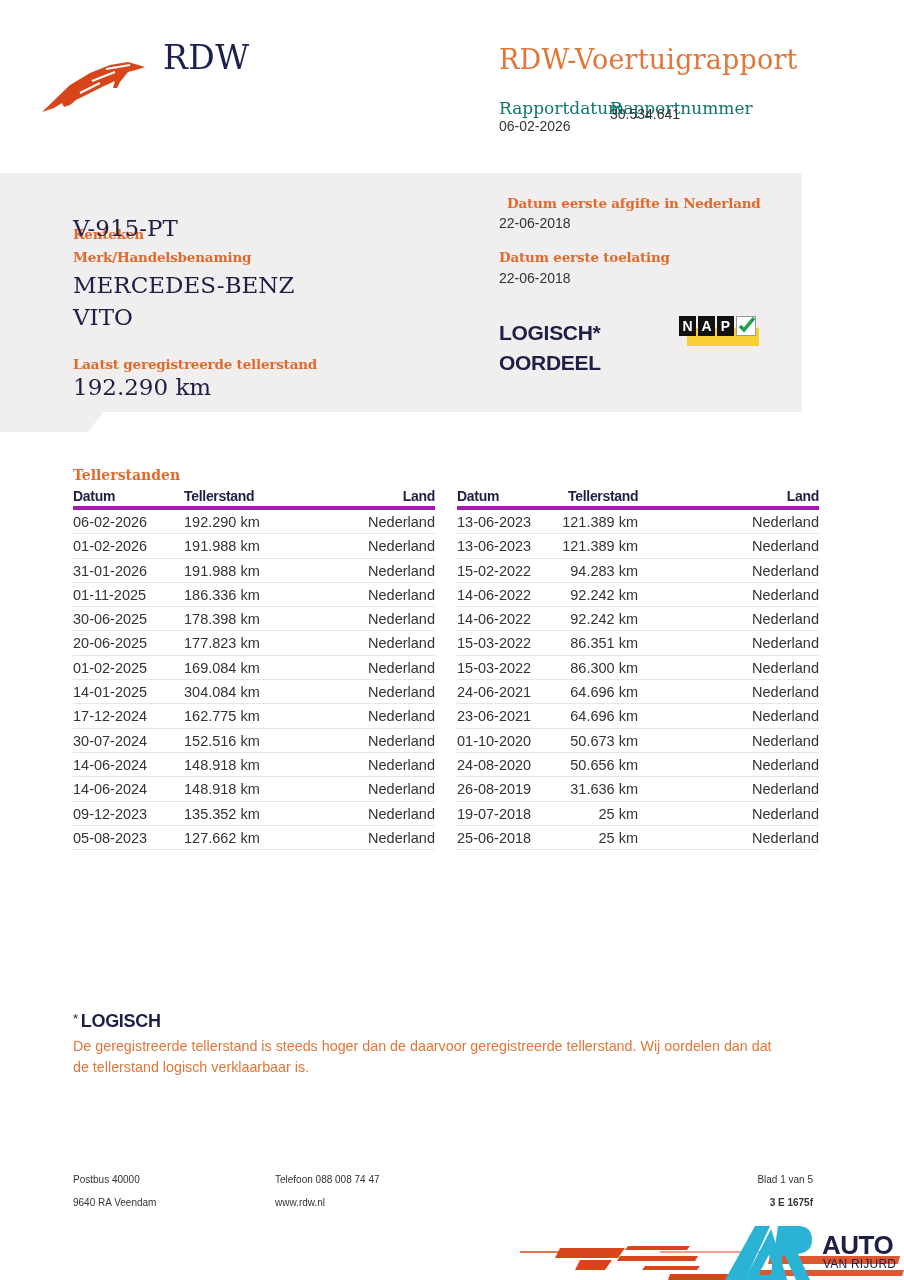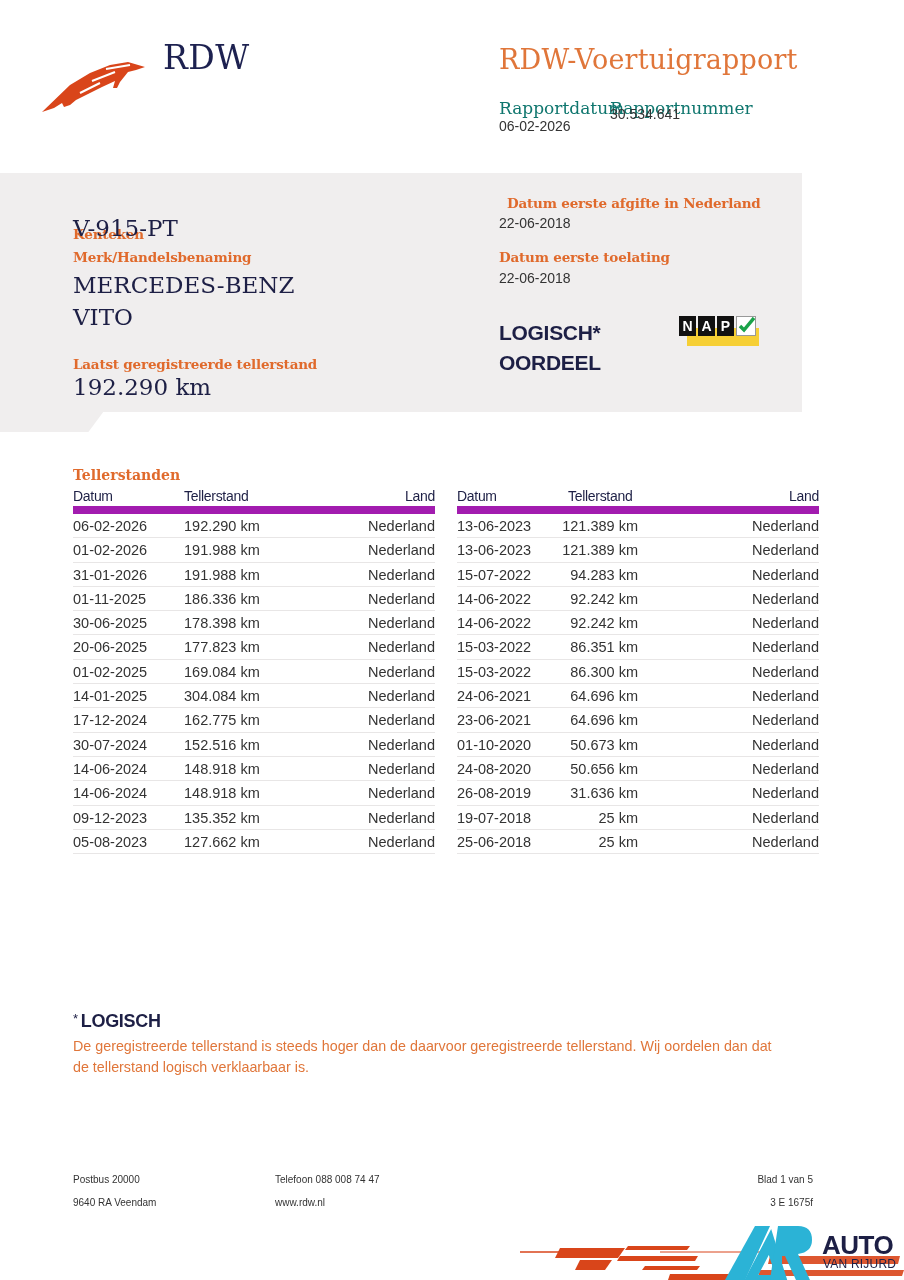--- a/index.html
+++ b/index.html
@@ -27,21 +27,21 @@
   
   .nap { left: 679px; top: 316px; width: 82px; height: 32px; }
   .nap .yellow { position: absolute; left: 8px; top: 12px; width: 72px; height: 18px; background: #f6cf35; }
   .nap .box { position: absolute; top: 0; width: 17px; height: 20px; background: #111; color: #fff;
     font-weight: bold; font-size: 14px; text-align: center; line-height: 20px; }
   .nap .check { position: absolute; left: 57px; top: 0; width: 18px; height: 18px; border: 1px solid #999; background: #fff; }
 
   
   .section-title { left: 73px; top: 467px; font-size: 14px; font-weight: bold; color: #e06a2c; font-family: "DejaVu Serif", serif; }
   .tbl { position: absolute; top: 488px; width: 362px; }
-  .tbl .head { height: 18px; border-bottom: 8px solid #a21caf; position: relative; font-weight: normal; font-size: 14px; color: #1d1f45; letter-spacing: -0.3px; }
+  .tbl .head { height: 18px; border-bottom: 4px solid #a21caf; position: relative; font-weight: bold; font-size: 14px; color: #1d1f45; letter-spacing: -0.3px; }
   .tbl .row { height: 23.3px; border-bottom: 1px solid #e8e6e6; position: relative; font-size: 14.5px; color: #333; }
   .c1 { position: absolute; left: 0; top: 4px; }
   .c2 { position: absolute; left: 111px; top: 4px; }
   .c2r { position: absolute; right: 180px; top: 4px; text-align: right; }
   .c3 { position: absolute; right: 0; top: 4px; text-align: right; }
   .tbl .head .c1, .tbl .head .c2, .tbl .head .c3 { top: 0; }
 
   
   .fn-title { left: 73px; top: 1011px; font-size: 18px; font-weight: bold; color: #1d1f45; letter-spacing: -0.3px; }
   .fn-title .star { font-size: 13px; vertical-align: 4px; margin-right: 3px; font-weight: normal; }
@@ -190,21 +190,21 @@
       <span class="c1">13-06-2023</span>
       <span class="c2r" style="right: auto; left: 0px; width: 181px;">121.389 km</span>
       <span class="c3">Nederland</span>
     </div>
     <div class="row">
       <span class="c1">13-06-2023</span>
       <span class="c2r" style="right: auto; left: 0px; width: 181px;">121.389 km</span>
       <span class="c3">Nederland</span>
     </div>
     <div class="row">
-      <span class="c1">15-07-2022</span>
+      <span class="c1">15-02-2022</span>
       <span class="c2r" style="right: auto; left: 0px; width: 181px;">94.283 km</span>
       <span class="c3">Nederland</span>
     </div>
     <div class="row">
       <span class="c1">14-06-2022</span>
       <span class="c2r" style="right: auto; left: 0px; width: 181px;">92.242 km</span>
       <span class="c3">Nederland</span>
     </div>
     <div class="row">
       <span class="c1">14-06-2022</span>
@@ -254,26 +254,26 @@
     <div class="row">
       <span class="c1">25-06-2018</span>
       <span class="c2r" style="right: auto; left: 0px; width: 181px;">25 km</span>
       <span class="c3">Nederland</span>
     </div>
   </div>
 
 <div class="abs fn-title"><span class="star">*</span><span>LOGISCH</span></div>
 <div class="abs fn-text">De geregistreerde tellerstand is steeds hoger dan de daarvoor geregistreerde tellerstand. Wij oordelen dan dat de tellerstand logisch verklaarbaar is.</div>
 
-<div class="abs foot" style="left:73px;top:1174px;">Postbus 20000</div>
+<div class="abs foot" style="left:73px;top:1174px;">Postbus 40000</div>
 <div class="abs foot" style="left:73px;top:1197px;">9640 RA Veendam</div>
 <div class="abs foot" style="left:275px;top:1174px;">Telefoon 088 008 74 47</div>
 <div class="abs foot" style="left:275px;top:1197px;">www.rdw.nl</div>
 <div class="abs foot" style="right:91px;top:1174px;text-align:right;">Blad 1 van 5</div>
-<div class="abs foot" style="right:91px;top:1197px;text-align:center;">3 E 1675f</div>
+<div class="abs foot" style="right:91px;top:1197px;text-align:center;font-weight:bold;">3 E 1675f</div>
 
 <div class="abs" style="left:520px;top:1222px;width:384px;height:58px;">
   <svg width="384" height="58" viewBox="0 0 384 58" style="position:absolute;left:0;top:0;">
     <line x1="0" y1="30" x2="60" y2="30" stroke="#d9451a" stroke-width="1.5"></line>
     <polygon points="40,26 105,26 98,36 35,36" fill="#d9451a"></polygon>
     <polygon points="60,38 92,38 85,48 55,48" fill="#d9451a"></polygon>
     <polygon points="108,24 170,24 167,28 105,28" fill="#d9451a"></polygon>
     <polygon points="100,34 178,34 175,39 97,39" fill="#d9451a"></polygon>
     <polygon points="125,44 180,44 177,48 122,48" fill="#d9451a"></polygon>
     <polygon points="150,52 220,52 218,58 148,58" fill="#d9451a"></polygon>

